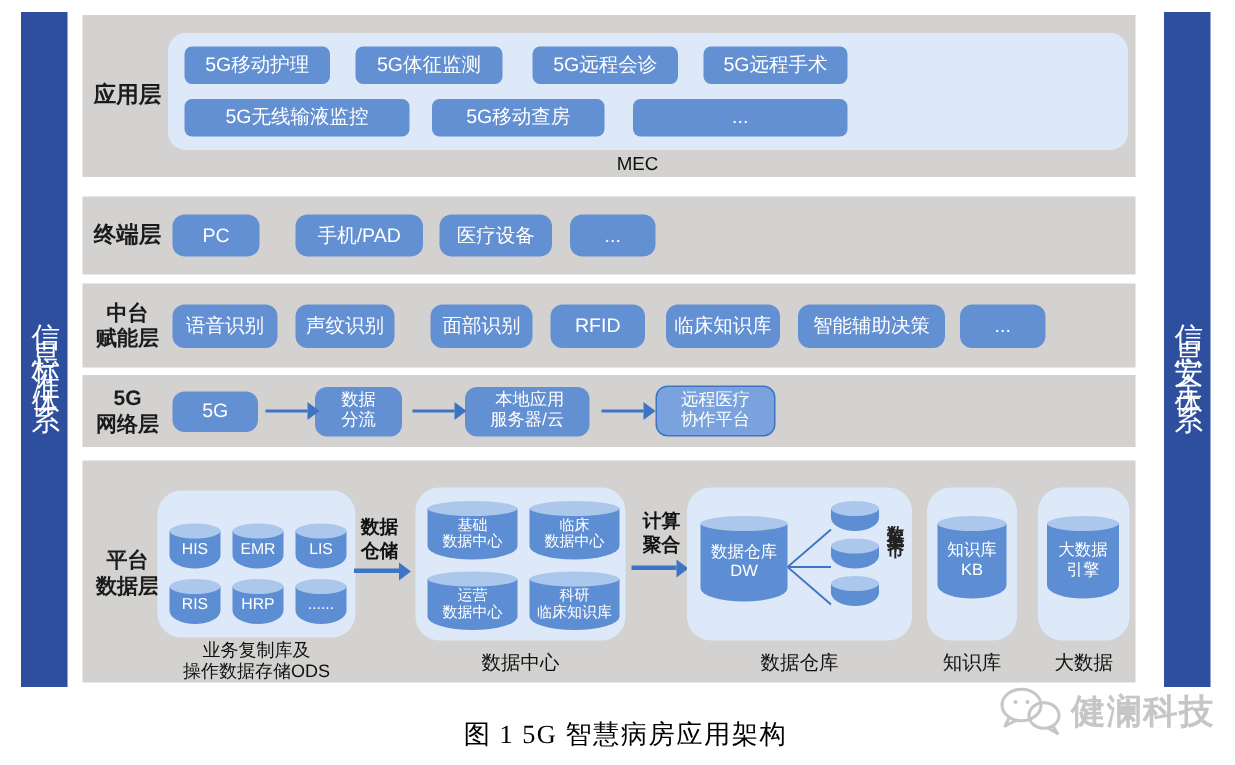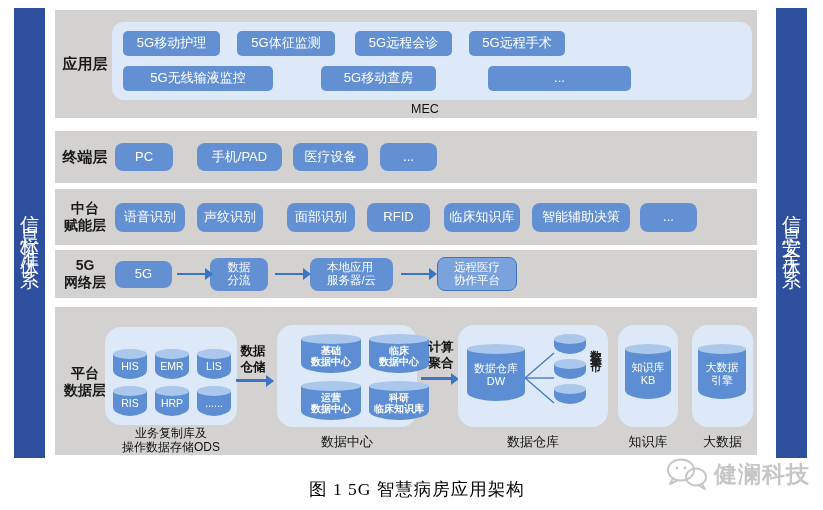--- a/index.html
+++ b/index.html
@@ -34,32 +34,32 @@
     position:absolute; left:0; width:60px; text-align:center;
     font-weight:bold; color:#1b1b1b; font-size:15px; line-height:1.2;
     top:50%; transform:translateY(-50%);
   }
   .row-label.small { font-size:14px; }
 
   
   .btn {
     background:#6390d3; color:#ffffff; border-radius:5px; font-size:13px;
     display:flex; align-items:center; justify-content:center; height:25px;
-    flex:none; text-align:left; line-height:1.1;
+    flex:none; text-align:right; line-height:1.1;
   }
   .btn.r8 { border-radius:8px; }
 
   
   #app-panel {
     position:absolute; left:57px; top:12px; width:640px; height:78px;
     background:#dde9f8; border-radius:12px;
   }
   .btn-row { display:flex; }
   #app-panel .btn-row-a { padding:9px 0 0 11px; }
-  #app-panel .btn-row-b { padding:10px 0 0 11px;gap:33px; }
+  #app-panel .btn-row-b { padding:10px 0 0 11px; }
   #mec-label {
     position:absolute; left:330px; top:92px; width:80px; text-align:center;
     font-size:12.5px; color:#111;
   }
 
   .hflex { position:absolute; left:60px; top:0; bottom:0; display:flex; align-items:center; }
 
   
   .h-arrow { position:relative; width:28px; height:2.5px; background:#3e74c4; flex:none; }
   .h-arrow::after {
@@ -89,22 +89,21 @@
     content:""; position:absolute; left:0; right:0; top:-5px; height:10px;
     border-radius:50%; background:#abc8ec;
   }
   .ods-grid {
     display:grid; grid-template-columns:repeat(3,34px); gap:12px 8px;
     padding:27px 0 0 8px;
   }
   .ods-grid .cyl { width:34px; height:25px; font-size:10.5px; }
   .dc-grid {
     display:grid; grid-template-columns:repeat(2,60px); gap:13px 8px;
-    padding:14px 0 0 24px;
-    font-weight:bold;
+    padding:14px 0 0 8px;
   }
   .dc-grid .cyl { width:60px; height:34px; font-size:10px; }
   .cyl-dw { position:absolute; left:9px; top:24px; width:58px; height:52px; font-size:11px; }
   .cyl-sm { position:absolute; left:96px; width:32px; height:15px; }
   .cyl-kb { position:absolute; left:7px;  top:24px; width:46px; height:50px; font-size:11px; }
   .cyl-bd { position:absolute; left:6px;  top:24px; width:48px; height:50px; font-size:11px; }
   #dw-mart-label {
     position:absolute; left:130px; top:16px; height:76px;
     writing-mode:vertical-rl; text-orientation:upright;
     font-size:11.5px; font-weight:bold; color:#222; letter-spacing:3px;

